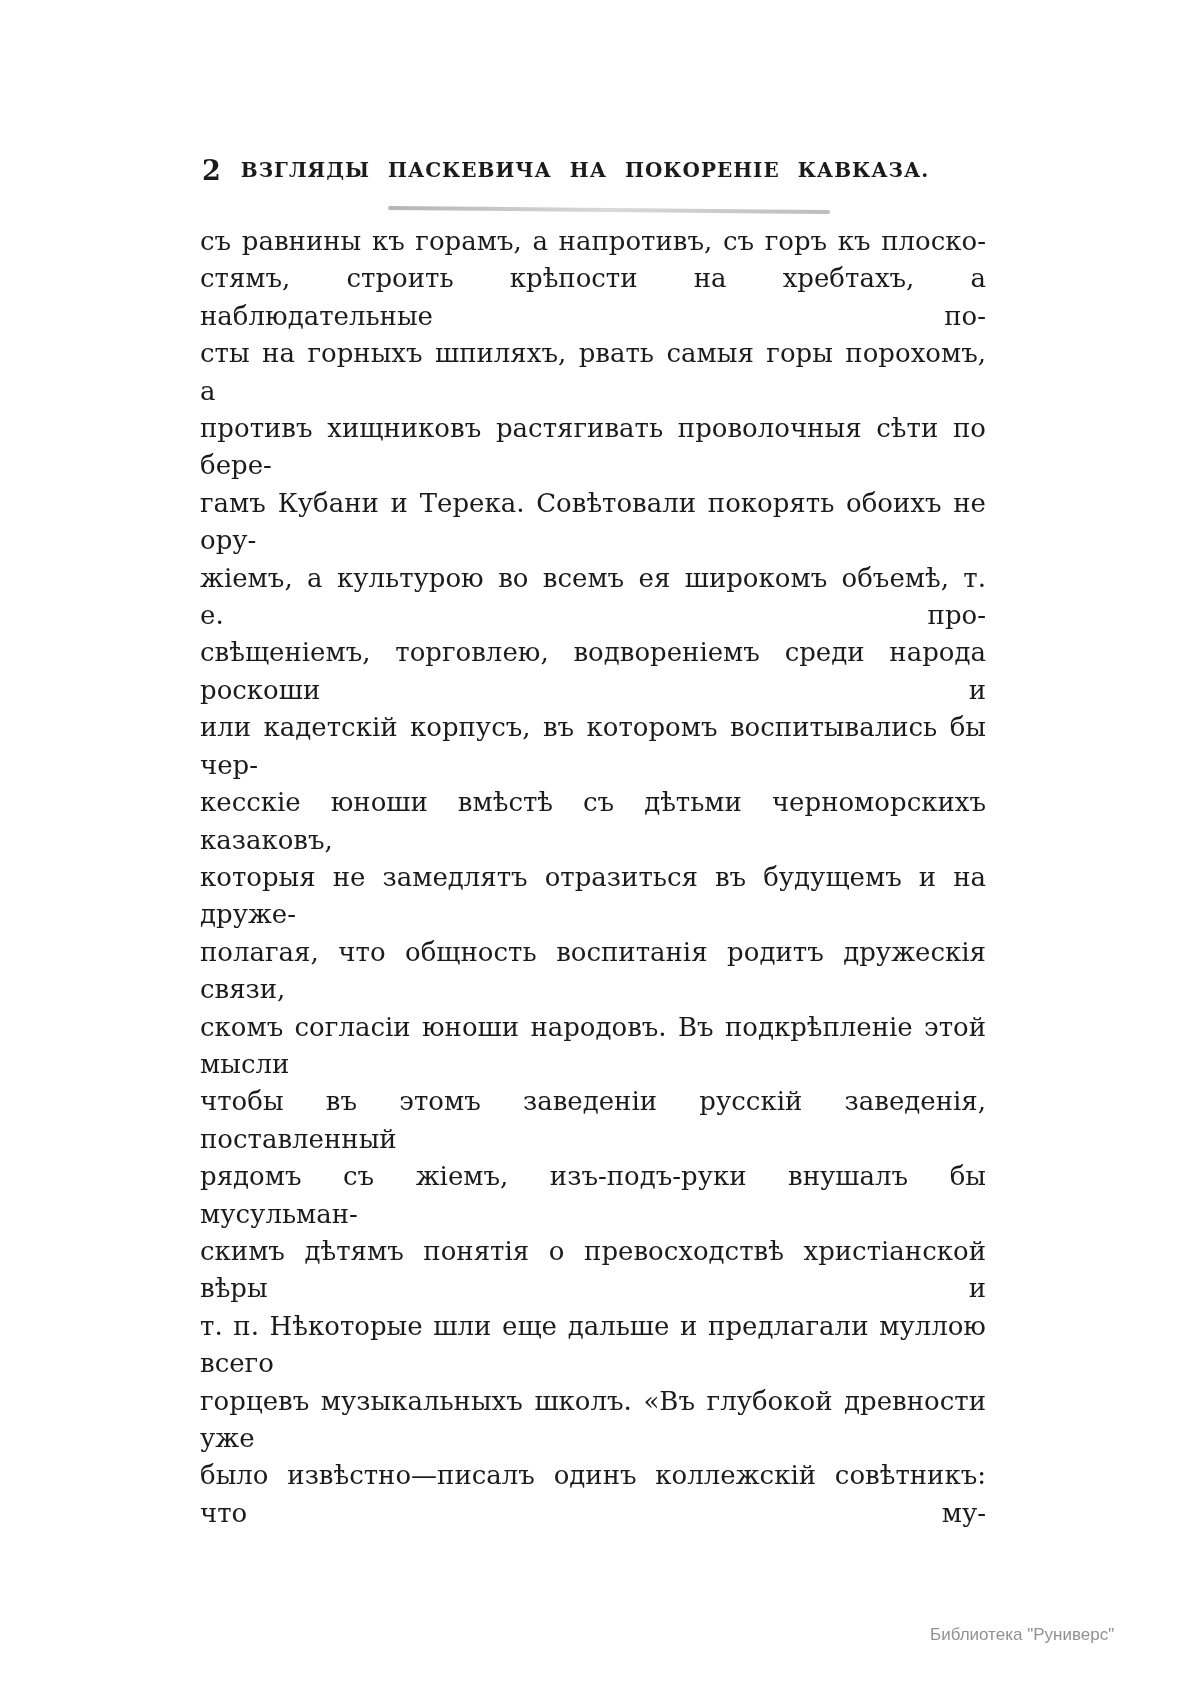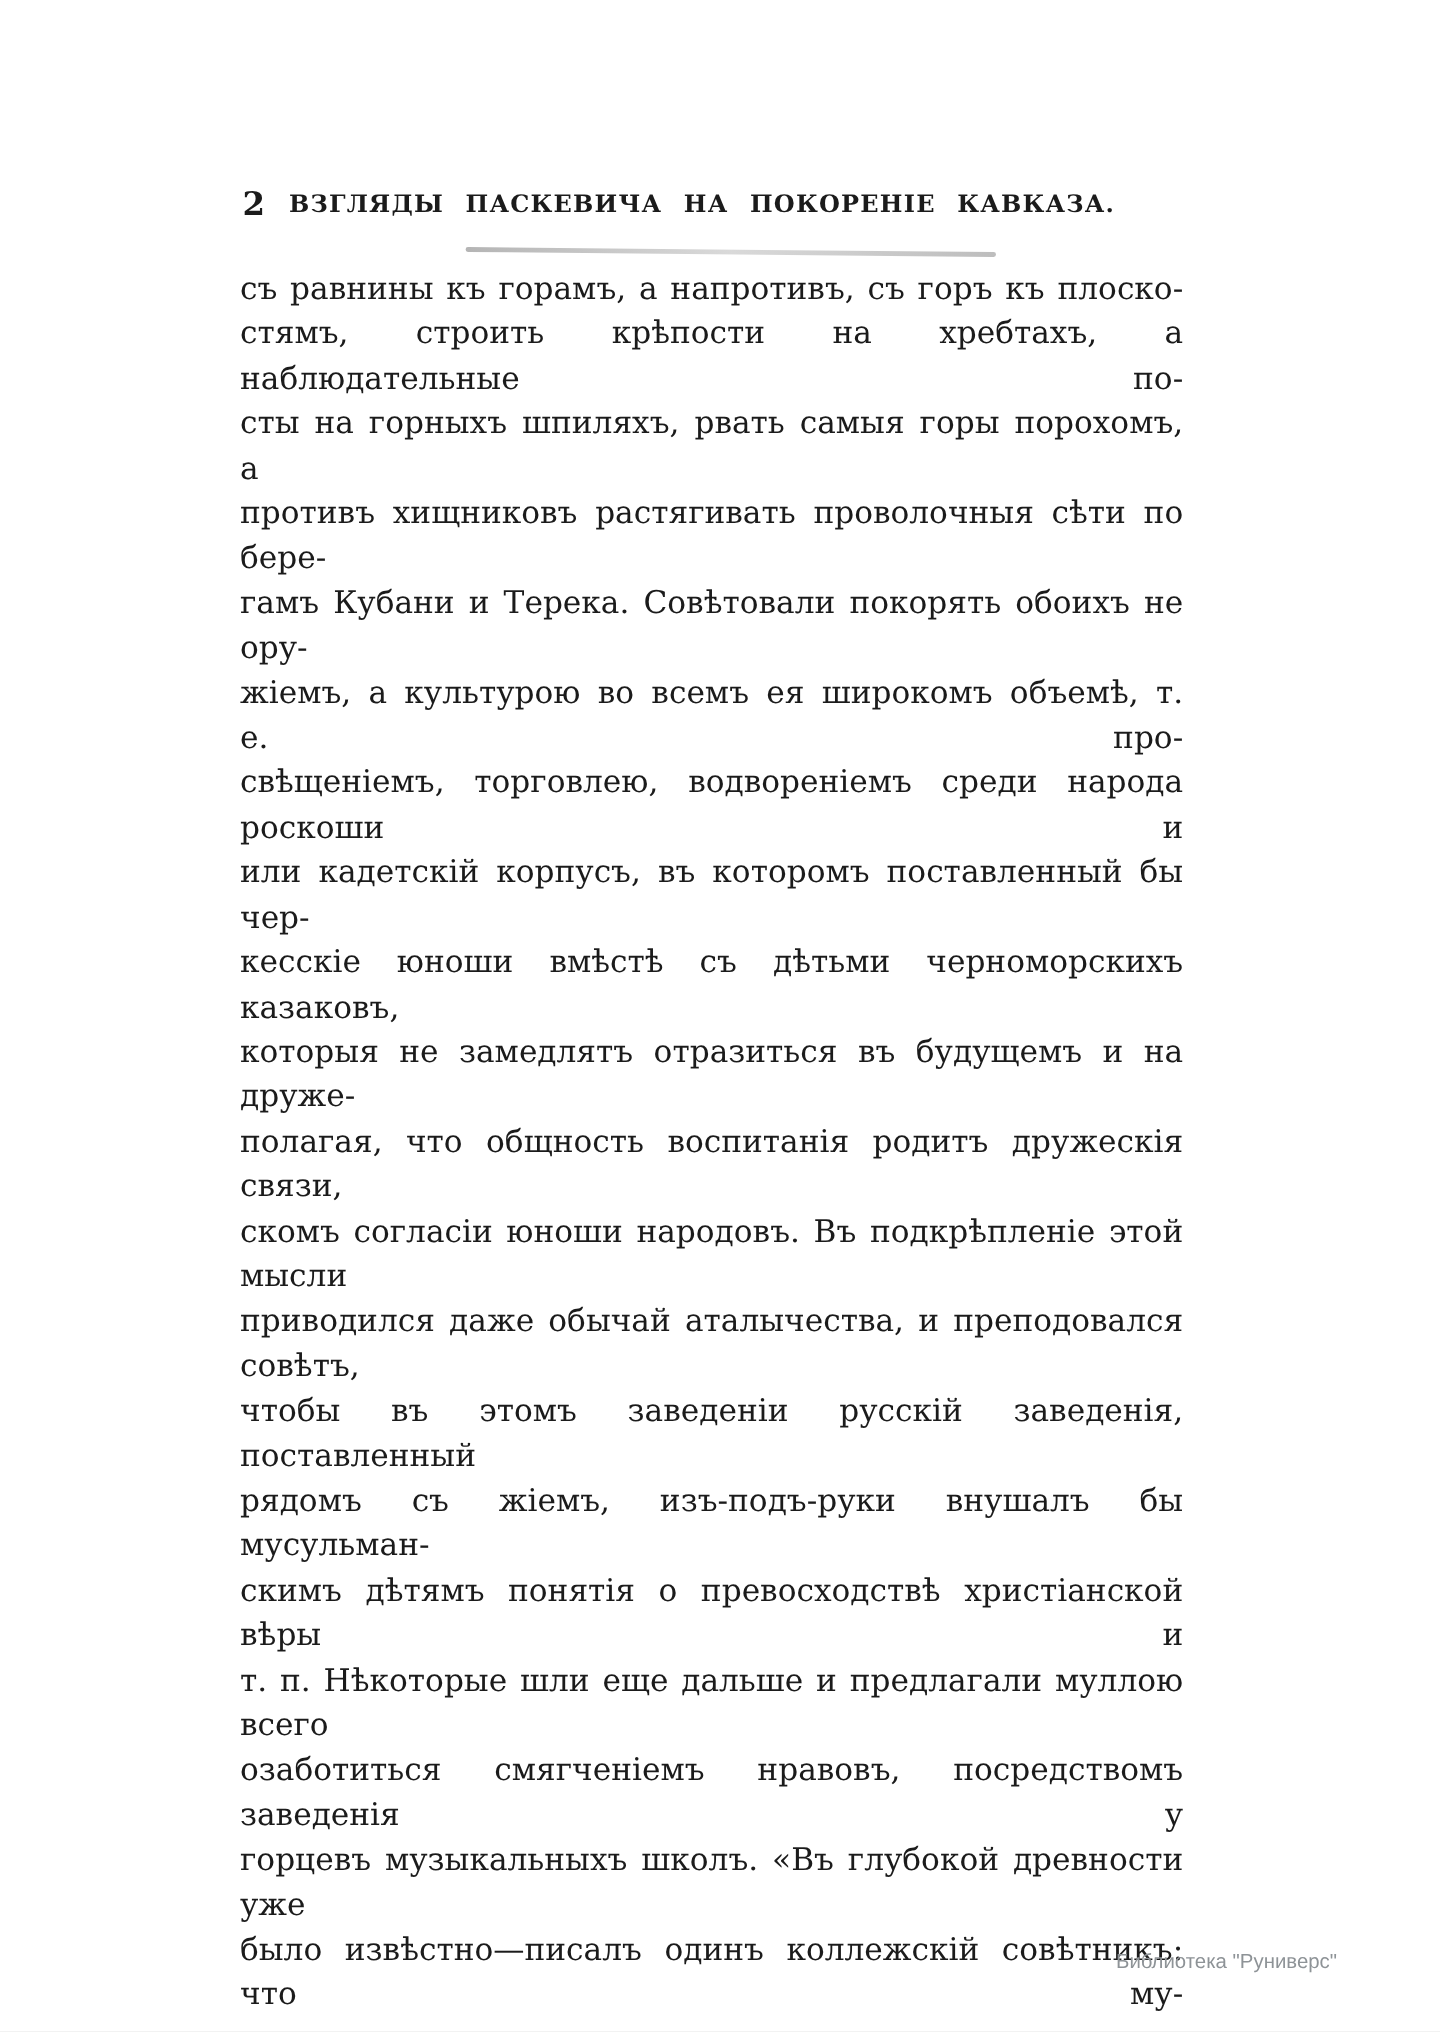--- a/index.html
+++ b/index.html
@@ -75,28 +75,26 @@
   <div class="running-title">ВЗГЛЯДЫ ПАСКЕВИЧА НА ПОКОРЕНІЕ КАВКАЗА.</div>
   <div class="artifact"></div>
   <div class="body-text">
       <div class="line">съ равнины къ горамъ, а напротивъ, съ горъ къ плоско-</div>
       <div class="line">стямъ, строить крѣпости на хребтахъ, а наблюдательные по-</div>
       <div class="line">сты на горныхъ шпиляхъ, рвать самыя горы порохомъ, а</div>
       <div class="line">противъ хищниковъ растягивать проволочныя сѣти по бере-</div>
       <div class="line">гамъ Кубани и Терека. Совѣтовали покорять обоихъ не ору-</div>
       <div class="line">жіемъ, а культурою во всемъ ея широкомъ объемѣ, т. е. про-</div>
       <div class="line">свѣщеніемъ, торговлею, водвореніемъ среди народа роскоши и</div>
-      <div class="line">или кадетскій корпусъ, въ которомъ поставленный бы чер-</div>
+      <div class="line">или кадетскій корпусъ, въ которомъ воспитывались бы чер-</div>
       <div class="line">кесскіе юноши вмѣстѣ съ дѣтьми черноморскихъ казаковъ,</div>
       <div class="line">которыя не замедлятъ отразиться въ будущемъ и на друже-</div>
       <div class="line">полагая, что общность воспитанія родитъ дружескія связи,</div>
       <div class="line">скомъ согласіи юноши народовъ. Въ подкрѣпленіе этой мысли</div>
-      <div class="line">приводился даже обычай аталычества, и преподовался совѣтъ,</div>
       <div class="line">чтобы въ этомъ заведеніи русскій заведенія, поставленный</div>
       <div class="line">рядомъ съ жіемъ, изъ-подъ-руки внушалъ бы мусульман-</div>
       <div class="line">скимъ дѣтямъ понятія о превосходствѣ христіанской вѣры и</div>
       <div class="line">т. п. Нѣкоторые шли еще дальше и предлагали муллою всего</div>
-      <div class="line">озаботиться смягченіемъ нравовъ, посредствомъ заведенія у</div>
       <div class="line">горцевъ музыкальныхъ школъ. «Въ глубокой древности уже</div>
       <div class="line">было извѣстно—писалъ одинъ коллежскій совѣтникъ: что му-</div>
     </div>
   <div class="watermark">Библиотека "Руниверс"</div>
 </div>
 
 </body></html>

